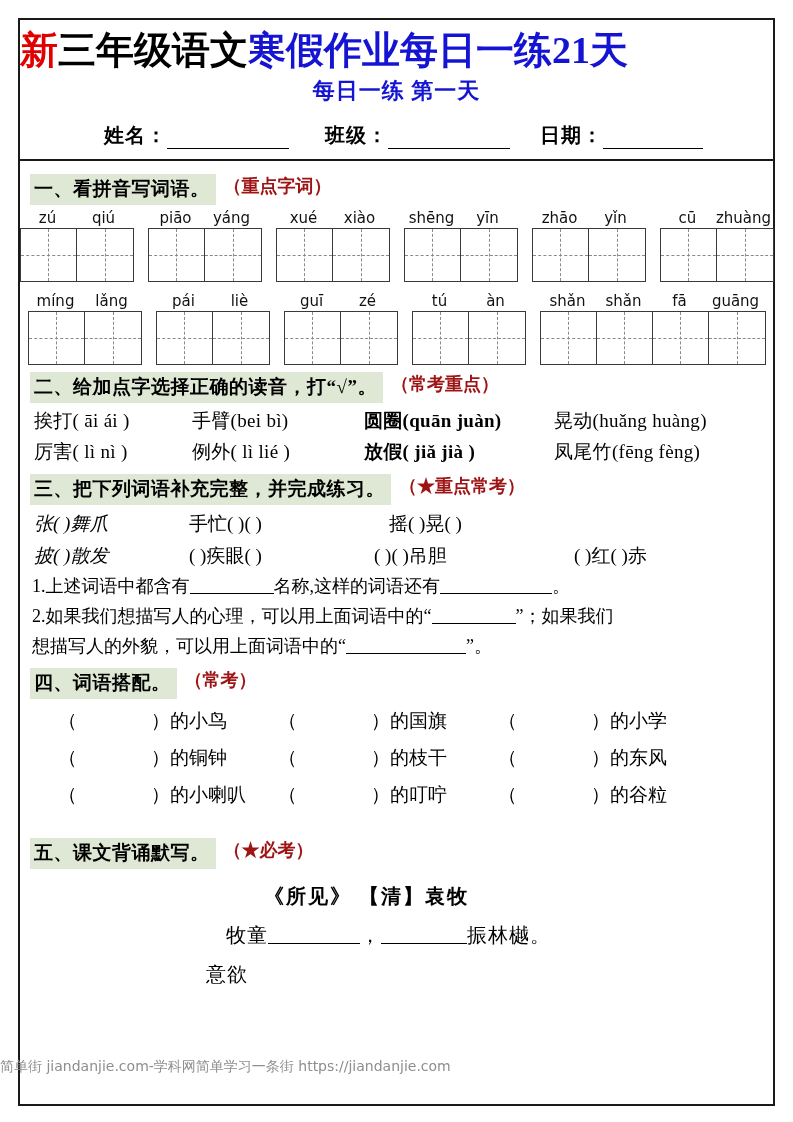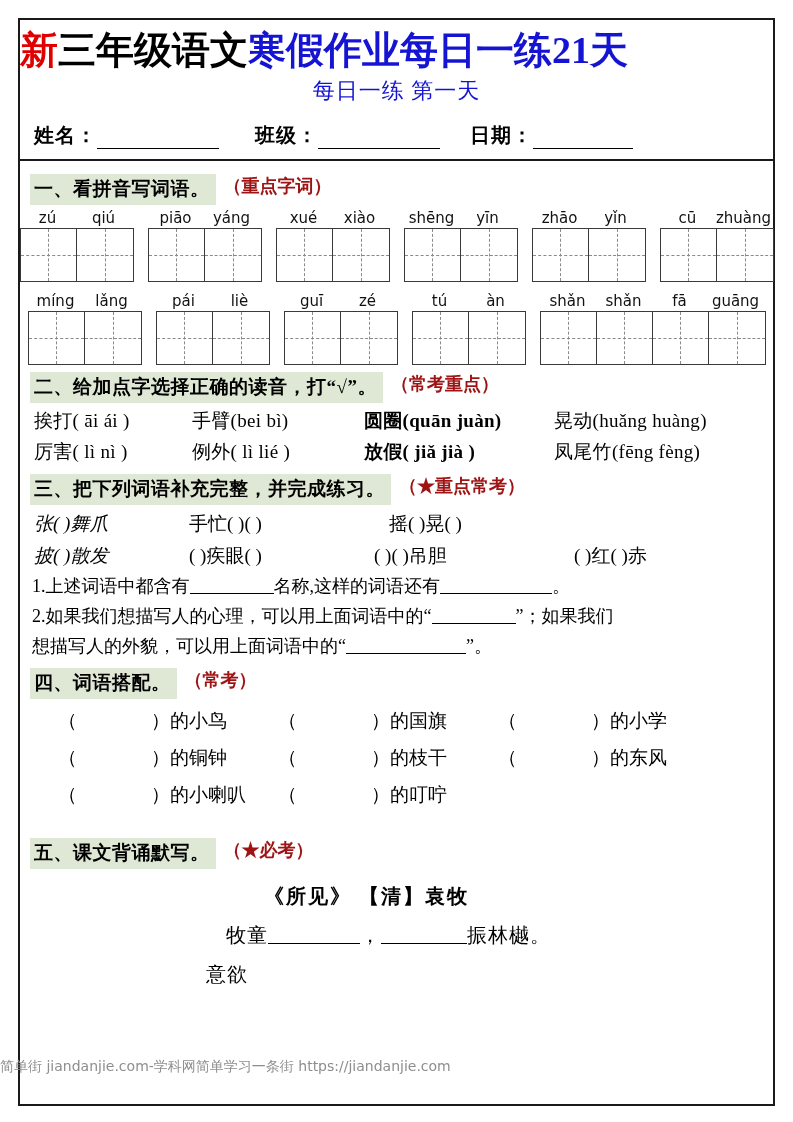--- a/index.html
+++ b/index.html
@@ -41,29 +41,30 @@
     line-height: 1.18;
     white-space: nowrap;
     font-family: "Liberation Serif", "DejaVu Serif", serif;
   }
   .title-red { color: #e00000; }
   .title-black { color: #000000; }
   .title-blue { color: #1414d2; }
   .title-sub {
     text-align: center;
     font-size: 22px;
-    font-weight: normal;
+    font-weight: bold;
     color: #1414d2;
     margin-top: 3px;
     letter-spacing: 1px;
   }
   .info-row {
     margin-top: 16px;
     margin-bottom: 4px;
     display: flex;
+    justify-content: center;
     align-items: flex-end;
     font-size: 20px;
     font-weight: bold;
     gap: 0px;
     padding-left: 14px;
   }
   .info-field { display: inline-flex; align-items: flex-end; }
   .info-label { white-space: nowrap; letter-spacing: 1px; }
   .info-blank {
     display: inline-block;
@@ -445,20 +446,21 @@
       <span class="match-cell"><span>（</span><span class="paren-gap"></span><span>）的小学</span></span>
     </div>
     <div class="match-row">
       <span class="match-cell"><span>（</span><span class="paren-gap"></span><span>）的铜钟</span></span>
       <span class="match-cell"><span>（</span><span class="paren-gap"></span><span>）的枝干</span></span>
       <span class="match-cell"><span>（</span><span class="paren-gap"></span><span>）的东风</span></span>
     </div>
     <div class="match-row">
       <span class="match-cell"><span>（</span><span class="paren-gap"></span><span>）的小喇叭</span></span>
       <span class="match-cell"><span>（</span><span class="paren-gap"></span><span>）的叮咛</span></span>
+      <span class="match-cell"><span>（</span><span class="paren-gap"></span><span>）的谷粒</span></span>
     </div>
 
     <div class="sec-head" style="margin-top:24px">
       <span class="sec-title">五、课文背诵默写。</span>
       <span class="sec-tag"><span class="star"></span><span>（★必考）</span></span>
     </div>
 
     <div class="poem-title">《所见》  【清】袁牧</div>
 
     <div class="poem-line">

